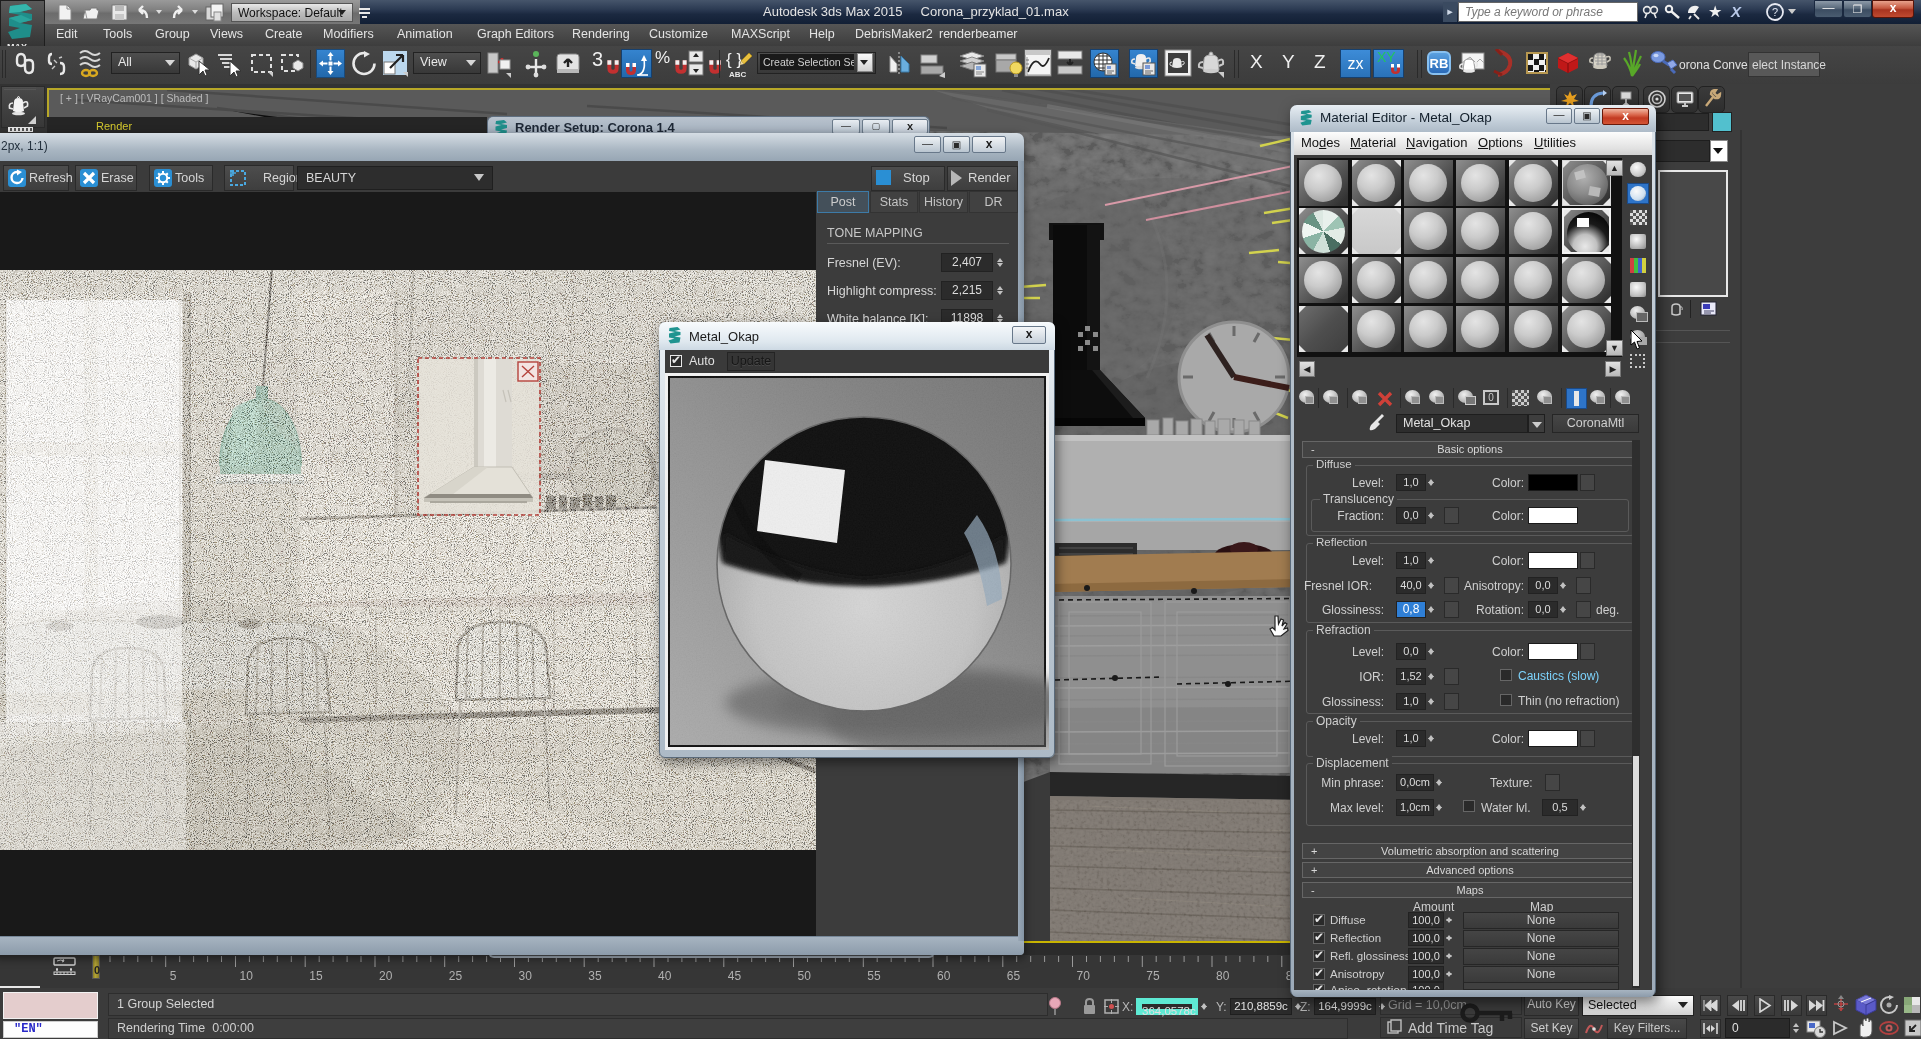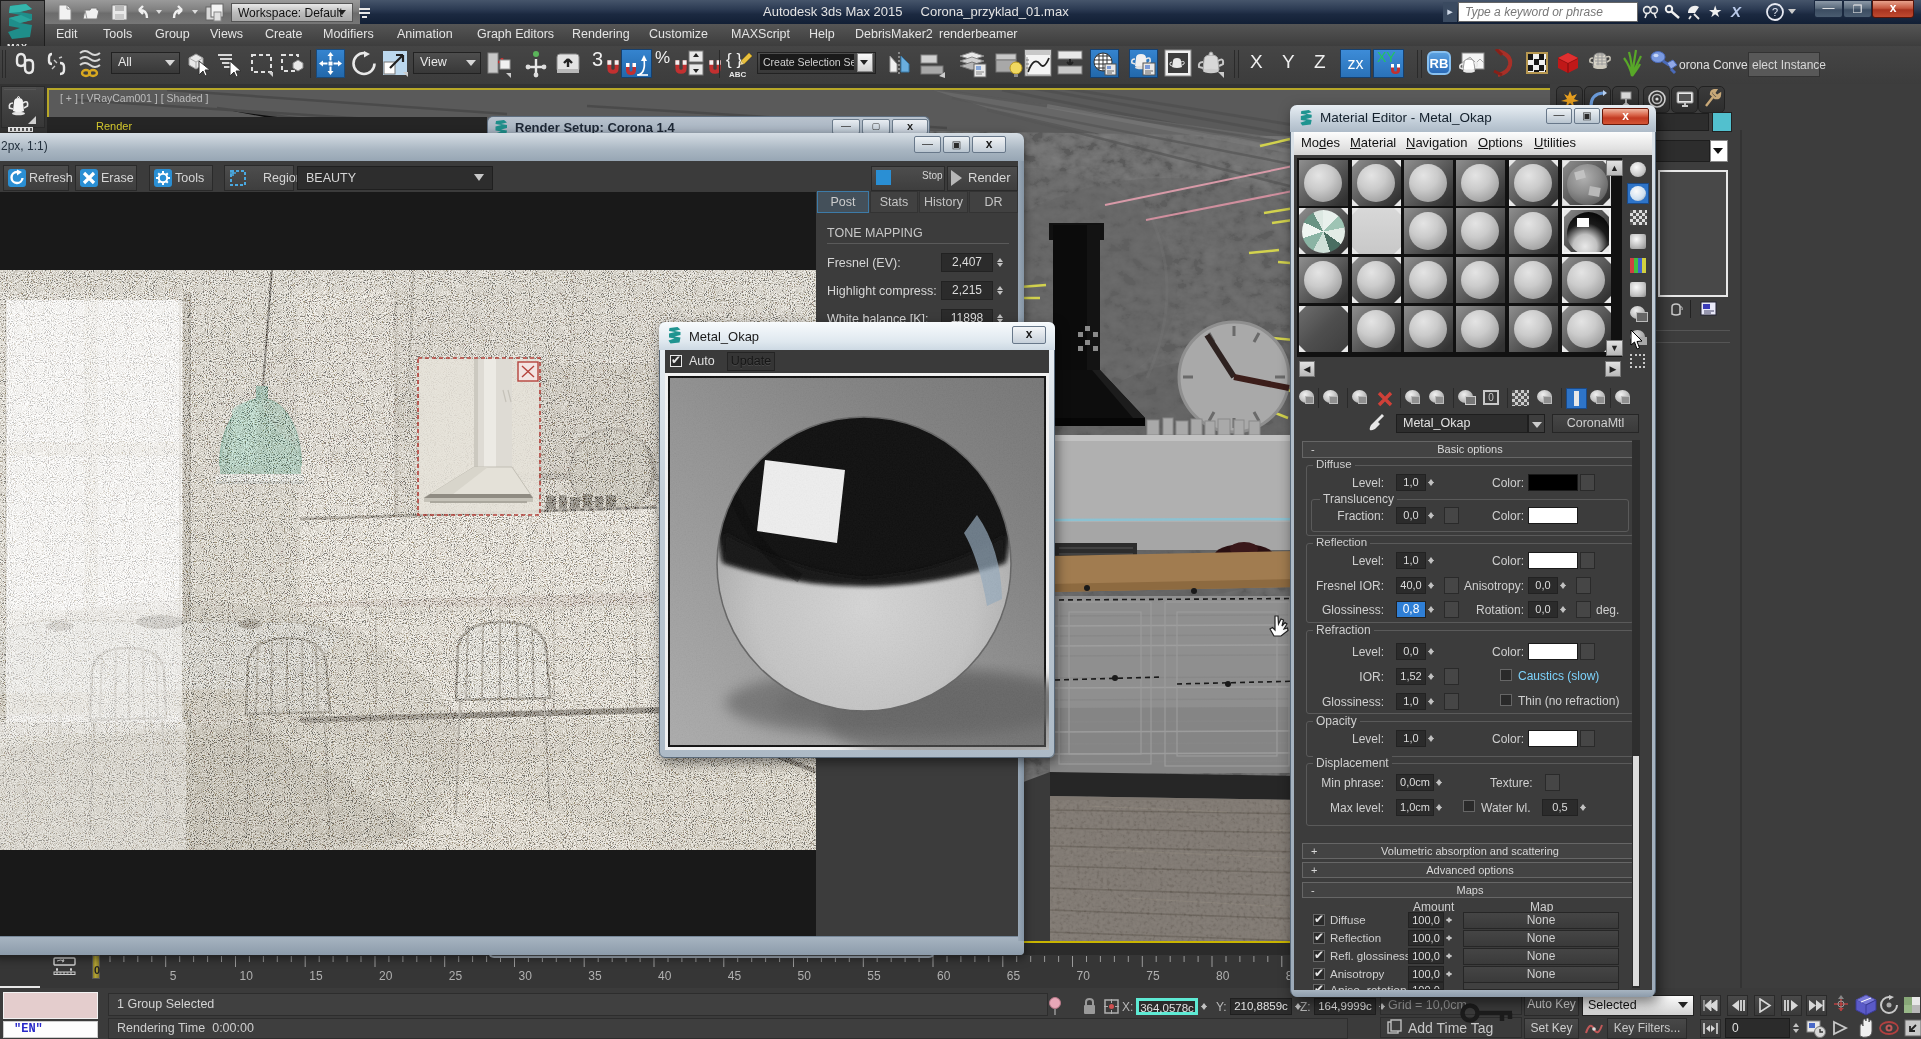--- a/index.html
+++ b/index.html
@@ -621,21 +621,21 @@
 <svg class="a" style="left:1082px;top:998px" width="15" height="17" viewBox="0 0 15 17">
     <rect x="2" y="7" width="11" height="9" rx="1" fill="#9a9a9a"></rect>
     <path d="M4 7 L4 4 Q4 1 7.5 1 Q11 1 11 4 L11 7" fill="none" stroke="#9a9a9a" stroke-width="2"></path>
   </svg>
 <svg class="a" style="left:1104px;top:999px" width="16" height="16" viewBox="0 0 16 16">
     <rect x="1" y="1" width="13" height="13" fill="none" stroke="#b0b0b0" stroke-width="1.5"></rect>
     <circle cx="7.5" cy="7.5" r="2.5" fill="#d05050"></circle>
     <path d="M7.5 0 L7.5 4 M7.5 11 L7.5 15 M0 7.5 L4 7.5 M11 7.5 L15 7.5" stroke="#b0b0b0"></path>
   </svg>
 <div class="a" style="left:1122px;top:1000px;color:#b8b8b8;font-size:12px">X:</div>
-<div class="a" style="left:1136px;top:998px;width:62px;height:17px;background:#2b2b2b;border:3px solid #5eead4;color:#e0e0e0;font-size:11.5px;text-align:center;line-height:15px">364,0578c</div>
+<div class="a" style="left:1136px;top:998px;width:62px;height:17px;background:#2b2b2b;border:6px solid #5eead4;color:#e0e0e0;font-size:11.5px;text-align:center;line-height:15px">364,0578c</div>
 <div class="spn a" style="left:1200px;top:998px;height:17px"></div>
 <div class="a" style="left:1216px;top:1000px;color:#b8b8b8;font-size:12px">Y:</div>
 <div class="a" style="left:1230px;top:998px;width:62px;height:17px;background:#2b2b2b;border:1px solid #1f1f1f;color:#e0e0e0;font-size:11.5px;text-align:center;line-height:15px">210,8859c</div>
 <div class="spn a" style="left:1294px;top:998px;height:17px"></div>
 <div class="a" style="left:1300px;top:1000px;color:#b8b8b8;font-size:12px">Z:</div>
 <div class="a" style="left:1314px;top:998px;width:62px;height:17px;background:#2b2b2b;border:1px solid #1f1f1f;color:#e0e0e0;font-size:11.5px;text-align:center;line-height:15px">164,9999c</div>
 <div class="spn a" style="left:1378px;top:998px;height:17px"></div>
 <div class="a" style="left:1380px;top:994px;width:142px;height:21px;border:1px solid #2d2d2d"></div>
 <div class="a" style="left:1388px;top:998px;color:#9a9a9a;font-size:12.5px">Grid = 10,0cm</div>
 <div class="a" style="left:1380px;top:1017px;width:142px;height:21px;border:1px solid #2d2d2d"></div>
@@ -779,21 +779,21 @@
     <rect x="2" y="2" width="14" height="14" fill="none" stroke="#4aa8e0" stroke-width="2" stroke-dasharray="3 2"></rect>
     <path d="M4 1v6M1 4h6" stroke="#4aa8e0" stroke-width="1.6"></path>
   </svg>
 <div class="a txt" style="left:263px;top:171px;font-size:12.5px">Region</div>
 <div class="a" style="left:297px;top:166px;width:196px;height:24px;background:#2d2d2d;border:1px solid #1f1f1f"></div>
 <div class="a txt" style="left:306px;top:171px;font-size:12.5px">BEAUTY</div>
 <div class="a" style="left:474px;top:174px;border:5px solid transparent;border-top:7px solid #c8c8c8"></div>
 
 <div class="btn a" style="left:871px;top:166px;width:74px;height:25px"></div>
 <div class="a" style="left:876px;top:170px;width:15px;height:15px;background:#2a8fd4"></div>
-<div class="a txt" style="left:922px;top:170px;font-size:10px">Stop</div>
+<div class="a txt" style="left:903px;top:170px;font-size:13px">Stop</div>
 <div class="btn a" style="left:947px;top:166px;width:71px;height:25px"></div>
 <div class="a" style="left:951px;top:170px;border:8px solid transparent;border-left:11px solid #b8b8b8;border-right:none"></div>
 <div class="a txt" style="left:968px;top:170px;font-size:13px">Render</div>
 
 <div class="a" style="left:0;top:192px;width:816px;height:744px;background:#191919"></div>
 <svg class="a" style="left:0;top:270px" width="816" height="580" viewBox="0 0 816 580">
 <defs>
 <filter id="noise" x="0" y="0" width="100%" height="100%">
         <feTurbulence type="fractalNoise" baseFrequency="0.95" numOctaves="2" seed="7"></feTurbulence>
         <feColorMatrix type="matrix" values="2 2 2 0 -2.4, 2 2 2 0 -2.43, 2 2 2 0 -2.47, 0 0 0 0 1"></feColorMatrix>
@@ -1209,21 +1209,21 @@
 <div class="a" style="left:1444px;top:509px;width:80px;text-align:right;color:#cfcfcf;font-size:12px">Color:</div>
 <div class="a" style="left:1528px;top:507px;width:50px;height:17px;background:#fff;border:1px solid #1a1a1a"></div>
 <div class="a" style="left:1306px;top:543px;width:328px;height:80px;border:1px solid #5a5a5a;border-radius:3px"></div>
 <div class="a" style="left:1313px;top:536px;background:#3c3c3c;padding:0 3px;color:#cfcfcf;font-size:11.5px">Reflection</div>
 <div class="a" style="left:1304px;top:554px;width:80px;text-align:right;color:#cfcfcf;font-size:12px">Level:</div>
 <div class="fld a" style="left:1396px;top:552px;width:30px;height:17px;line-height:15px">1,0</div>
 <div class="spn a" style="left:1427px;top:552px;height:17px"></div>
 <div class="a" style="left:1444px;top:554px;width:80px;text-align:right;color:#cfcfcf;font-size:12px">Color:</div>
 <div class="a" style="left:1528px;top:552px;width:50px;height:17px;background:#fff;border:1px solid #1a1a1a"></div>
 <div class="a" style="left:1580px;top:552px;width:15px;height:17px;background:#464646;border:1px solid #2a2a2a"></div>
-<div class="a" style="left:1304px;top:579px;width:80px;text-align:right;color:#cfcfcf;font-size:12px">Fresnel IOR:</div>
+<div class="a" style="left:1304px;top:579px;width:80px;text-align:left;color:#cfcfcf;font-size:12px">Fresnel IOR:</div>
 <div class="fld a" style="left:1396px;top:577px;width:30px;height:17px;line-height:15px">40,0</div>
 <div class="spn a" style="left:1427px;top:577px;height:17px"></div>
 <div class="a" style="left:1444px;top:577px;width:15px;height:17px;background:#464646;border:1px solid #2a2a2a"></div>
 <div class="a" style="left:1434px;top:579px;width:90px;text-align:right;color:#cfcfcf;font-size:12px">Anisotropy:</div>
 <div class="fld a" style="left:1528px;top:577px;width:30px;height:17px;line-height:15px">0,0</div>
 <div class="spn a" style="left:1559px;top:577px;height:17px"></div>
 <div class="a" style="left:1576px;top:577px;width:15px;height:17px;background:#464646;border:1px solid #2a2a2a"></div>
 <div class="a" style="left:1304px;top:603px;width:80px;text-align:right;color:#cfcfcf;font-size:12px">Glossiness:</div>
 <div class="a" style="left:1396px;top:601px;width:30px;height:17px;background:#2f7fd6;border:1px solid #222;color:#fff;font-size:12px;text-align:center;line-height:15px">0,8</div>
 <div class="spn a" style="left:1427px;top:601px;height:17px"></div>

